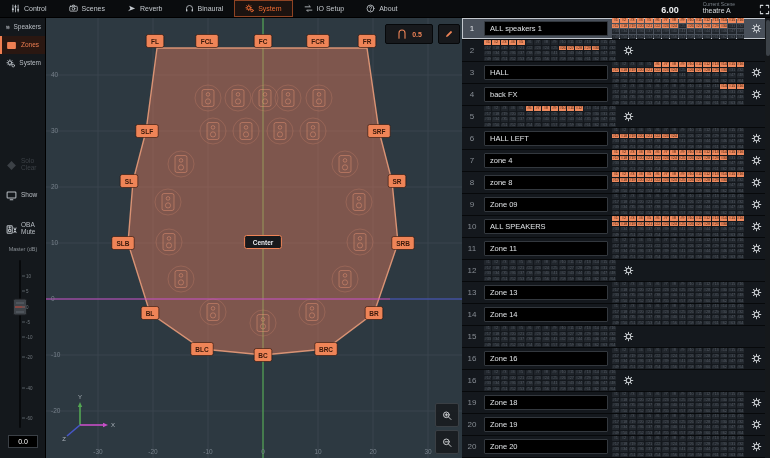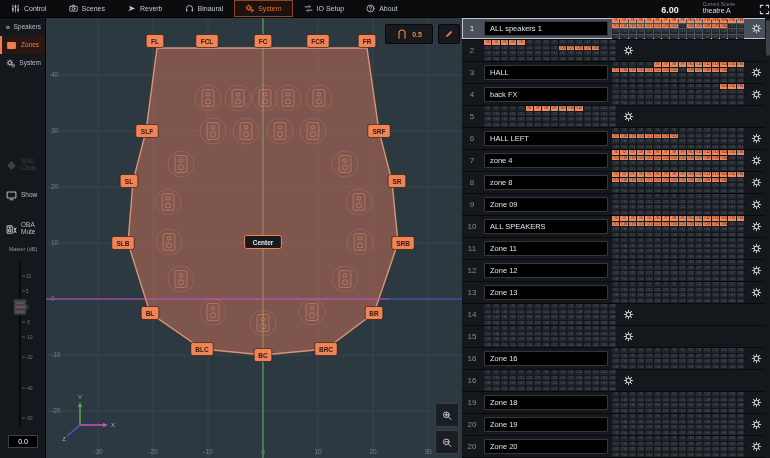--- a/index.html
+++ b/index.html
@@ -1302,21 +1302,20 @@
         </div>
         <button class="zgear">
           <svg class="ic" width="11" height="11" viewBox="0 0 12 12">
             <circle cx="6" cy="6" r="2.4"></circle>
             <path d="M6 1.3v1.7M6 9v1.7M1.3 6H3M9 6h1.7M2.7 2.7l1.2 1.2M8.1 8.1l1.2 1.2M9.3 2.7 8.1 3.9M3.9 8.1 2.7 9.3"></path>
           </svg>
         </button>
       </div>
       <div class="zrow">
         <span class="znum">12</span>
-        <div class="zname">Zone 12</div>
         <div class="zgrid">
           <div class="zcell">#1</div>
           <div class="zcell">#2</div>
           <div class="zcell">#3</div>
           <div class="zcell">#4</div>
           <div class="zcell">#5</div>
           <div class="zcell">#6</div>
           <div class="zcell">#7</div>
           <div class="zcell">#8</div>
           <div class="zcell">#9</div>
@@ -1454,20 +1453,21 @@
         </div>
         <button class="zgear">
           <svg class="ic" width="11" height="11" viewBox="0 0 12 12">
             <circle cx="6" cy="6" r="2.4"></circle>
             <path d="M6 1.3v1.7M6 9v1.7M1.3 6H3M9 6h1.7M2.7 2.7l1.2 1.2M8.1 8.1l1.2 1.2M9.3 2.7 8.1 3.9M3.9 8.1 2.7 9.3"></path>
           </svg>
         </button>
       </div>
       <div class="zrow">
         <span class="znum">14</span>
+        <div class="zname">Zone 14</div>
         <div class="zgrid">
           <div class="zcell">#1</div>
           <div class="zcell">#2</div>
           <div class="zcell">#3</div>
           <div class="zcell">#4</div>
           <div class="zcell">#5</div>
           <div class="zcell">#6</div>
           <div class="zcell">#7</div>
           <div class="zcell">#8</div>
           <div class="zcell">#9</div>

